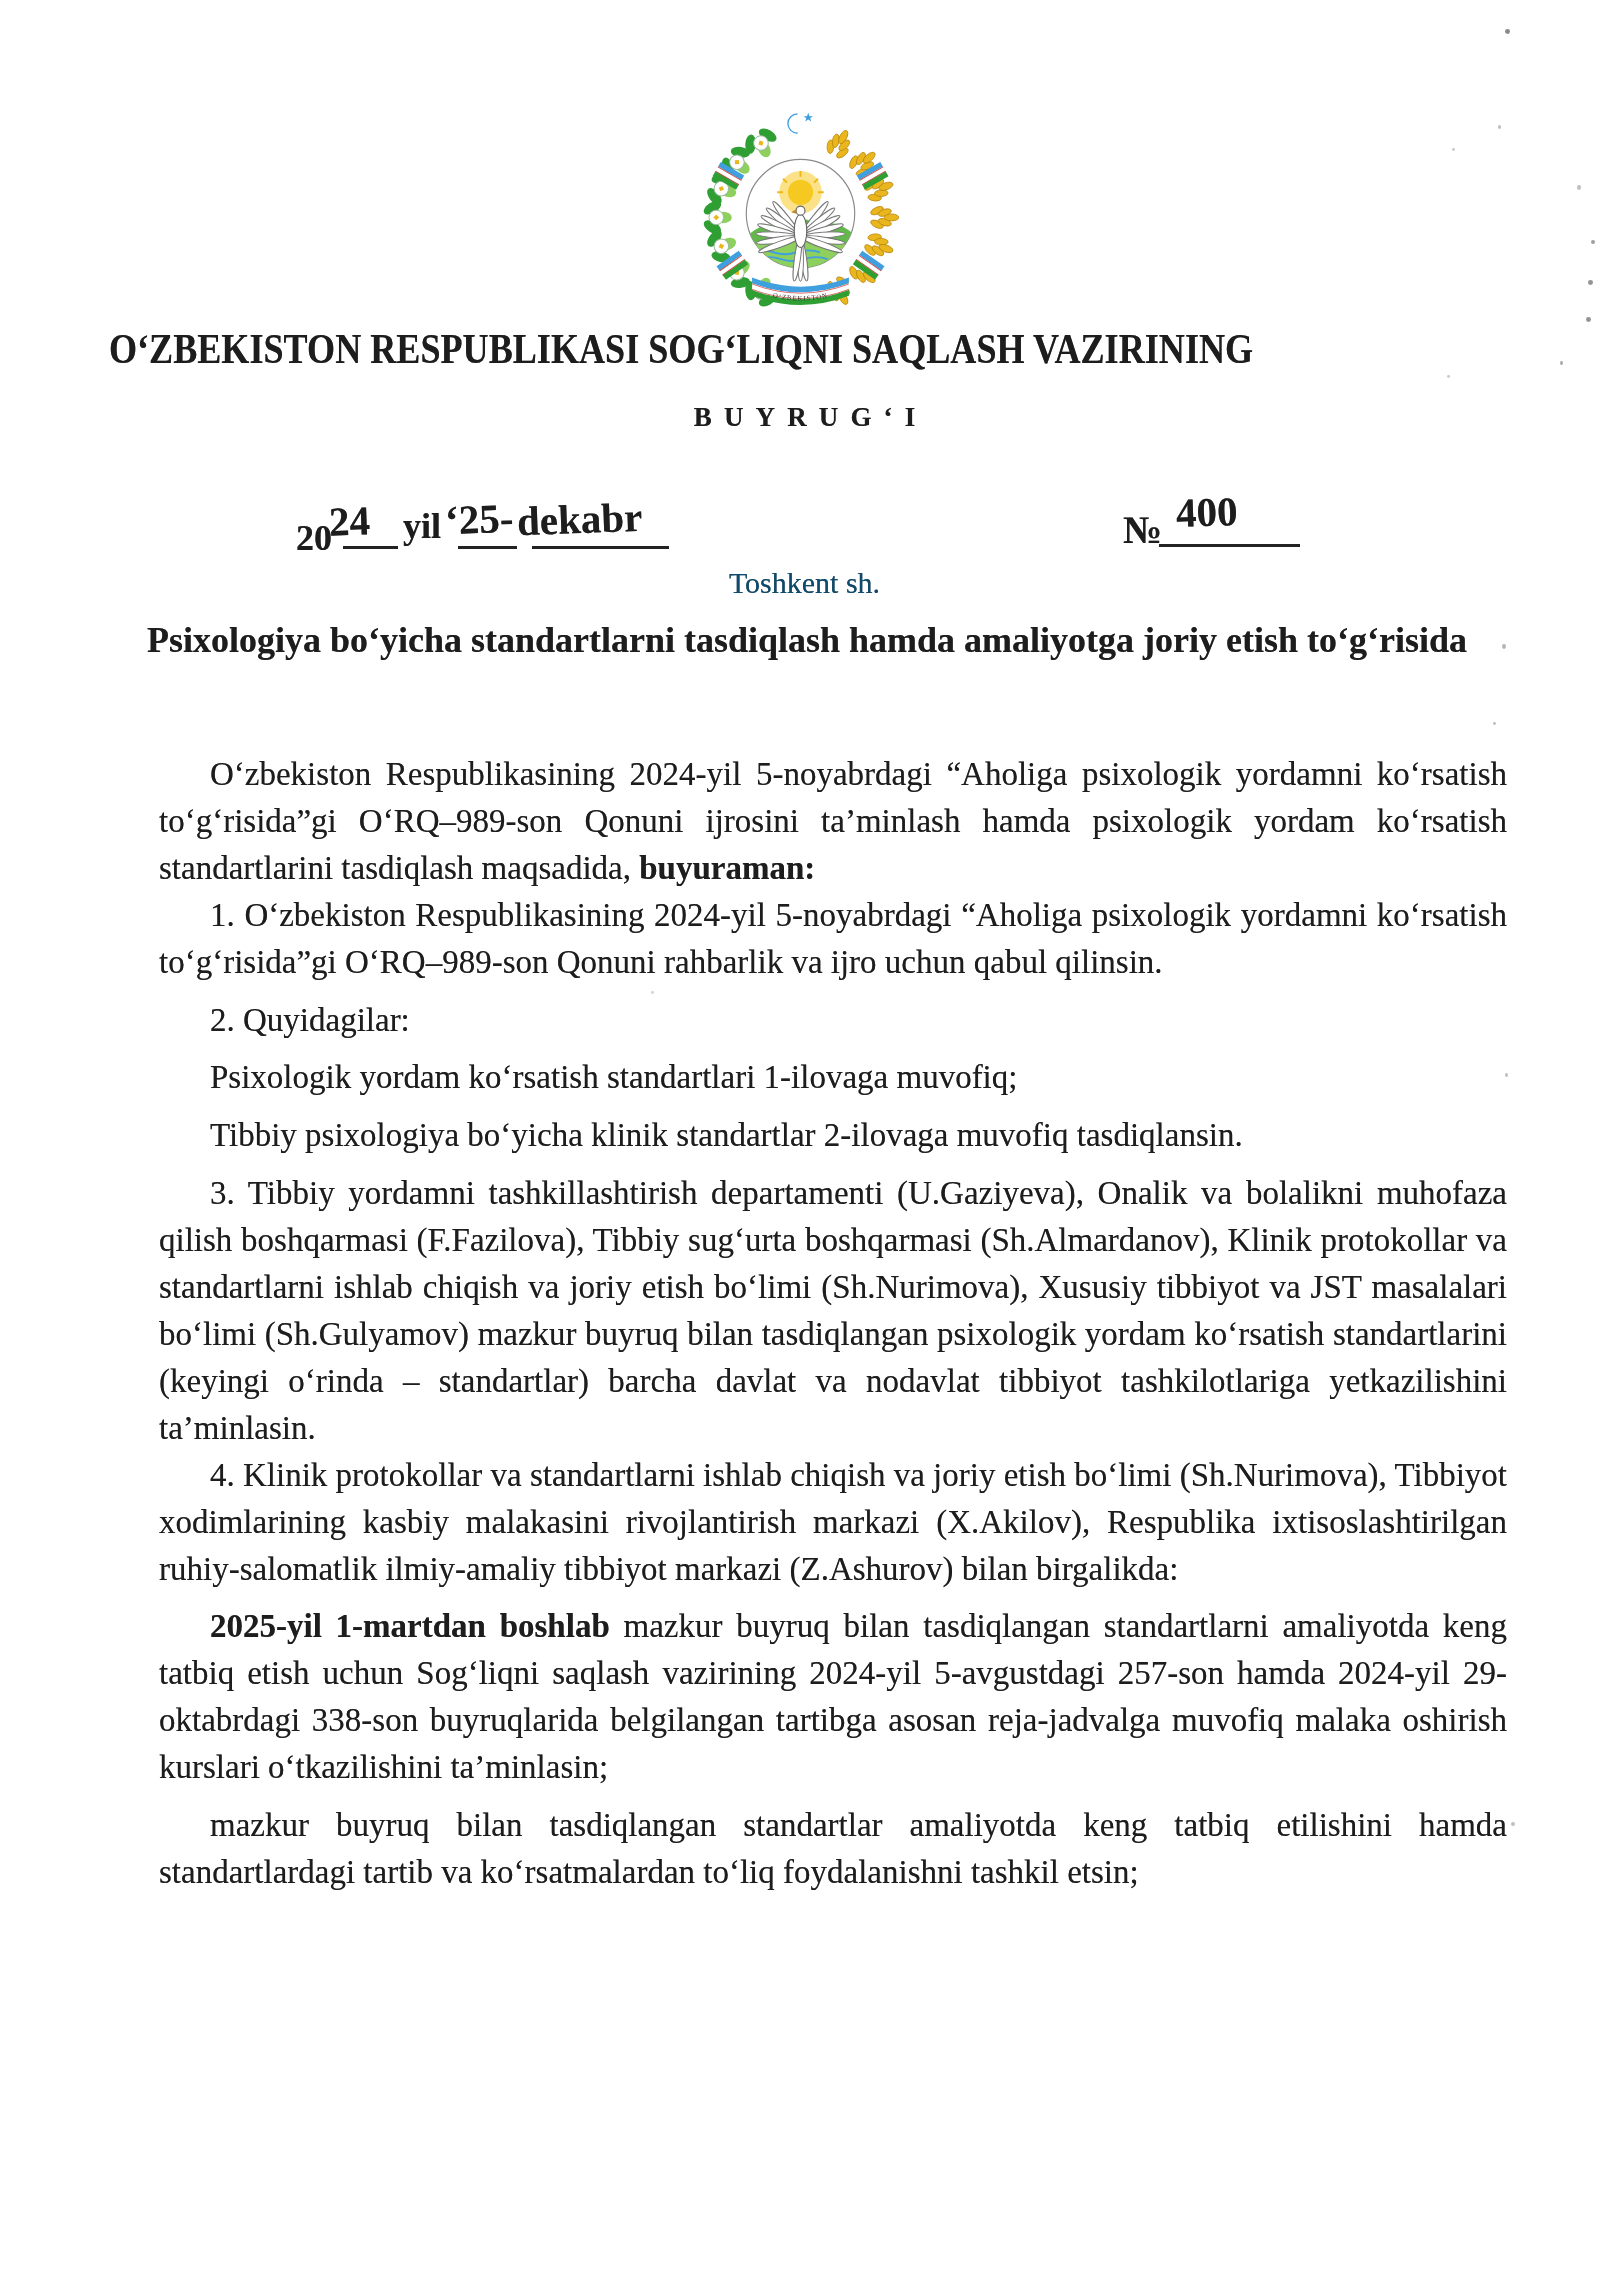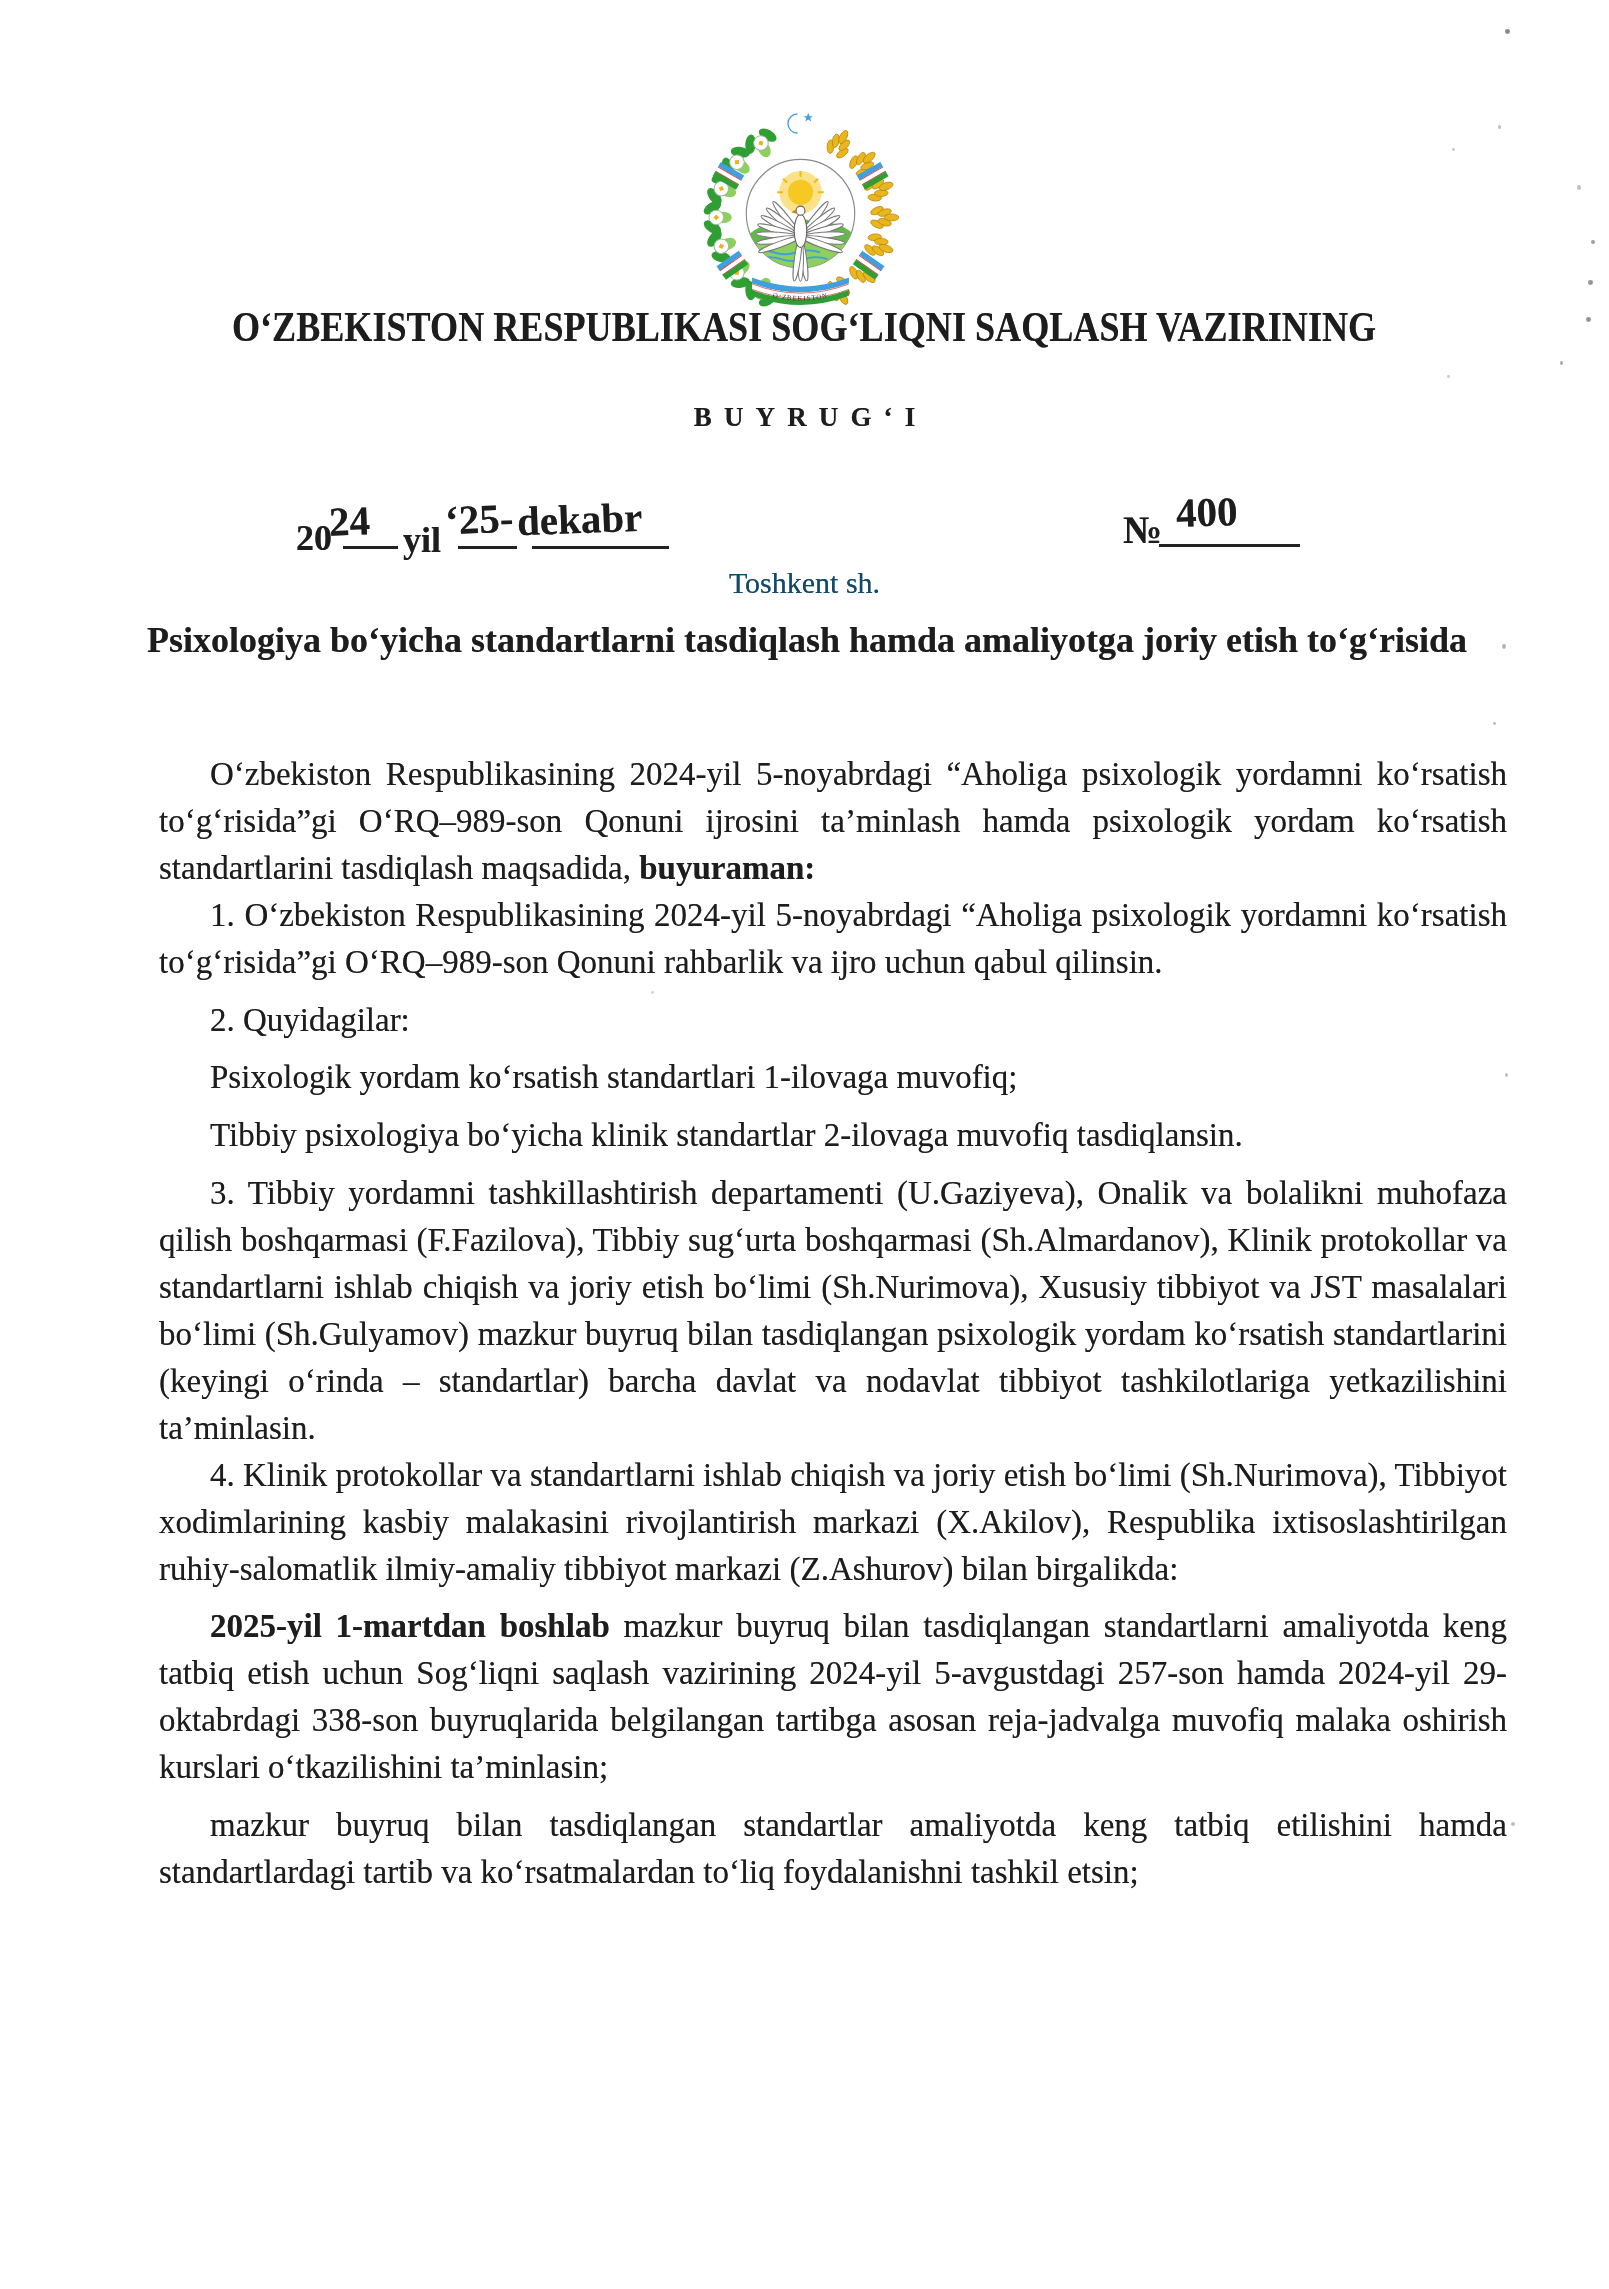--- a/index.html
+++ b/index.html
@@ -11,22 +11,22 @@
     color:#1d1d1d;
     overflow:hidden;
   }
   .txt{ text-shadow:0 0 0.5px rgba(0,0,0,.55); }
 
   
   .emblem{ position:absolute; left:694px; top:109px; }
 
   
   .ministry{
-    position:absolute; left:0; top:304px; width:100%;
-    text-align:center; font-weight:700; font-size:43px; line-height:45px;
+    position:absolute; left:0; top:326px; width:100%;
+    font-weight:700; font-size:43px; line-height:45px;
     white-space:nowrap;
   }
   .ministry .squeeze{ display:inline-block; transform:scaleX(.84); transform-origin:center; }
   .order-word{
     position:absolute; left:0; top:402px; width:100%;
     text-align:center; font-weight:700; font-size:27px;
     letter-spacing:.45em; text-indent:.45em;
   }
 
   
@@ -179,21 +179,21 @@
 
   <div class="ministry txt">
     <span class="squeeze">O‘ZBEKISTON RESPUBLIKASI SOG‘LIQNI SAQLASH VAZIRINING</span>
   </div>
   <div class="order-word txt">BUYRUG‘I</div>
 
   <div class="date-row">
     <span class="printed txt" style="left:296px; top:517px;">20</span>
     <span class="hand txt" style="left:329px; top:497px;">24</span>
     <span class="fill-line" style="left:343px; top:546px; width:55px;"></span>
-    <span class="printed txt" style="left:403px; top:519px;">yil</span>
+    <span class="printed txt" style="left:403px; top:505px;">yil</span>
     <span class="hand txt" style="left:445px; top:495px;">‘25-</span>
     <span class="fill-line" style="left:458px; top:546px; width:59px;"></span>
     <span class="hand txt" style="left:517px; top:495px;">dekabr</span>
     <span class="fill-line" style="left:532px; top:546px; width:137px;"></span>
     <span class="printed txt" style="left:1123px; top:507px; font-size:39px;">№</span>
     <span class="hand txt" style="left:1176px; top:488px;">400</span>
     <span class="fill-line" style="left:1159px; top:544px; width:141px;"></span>
   </div>
 
   <div class="place-line txt">Toshkent sh.</div>

